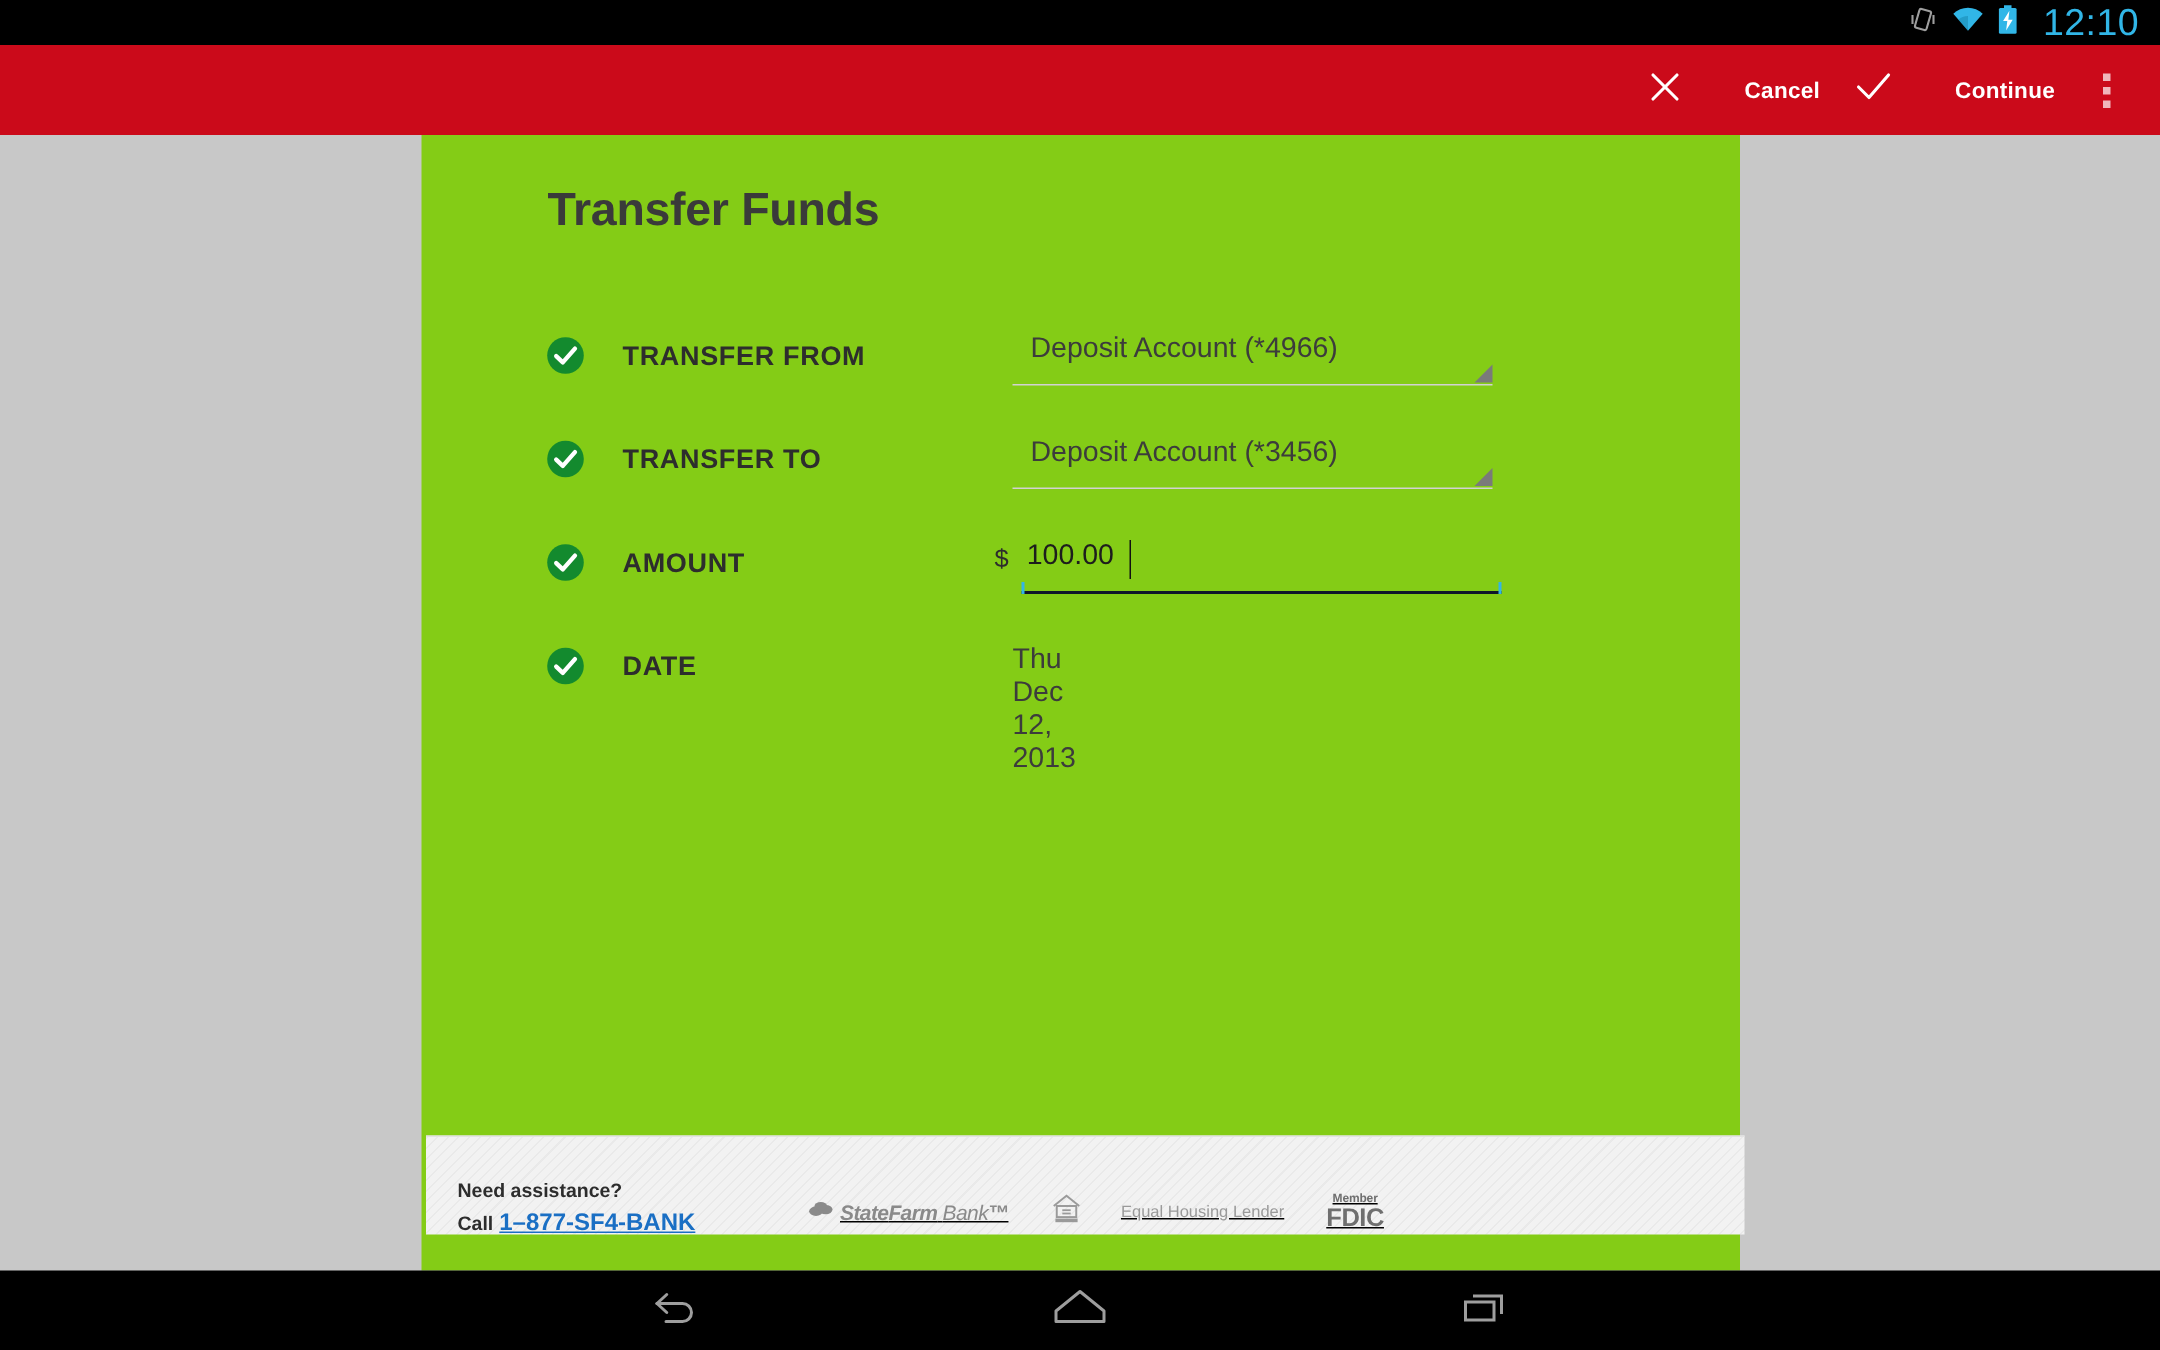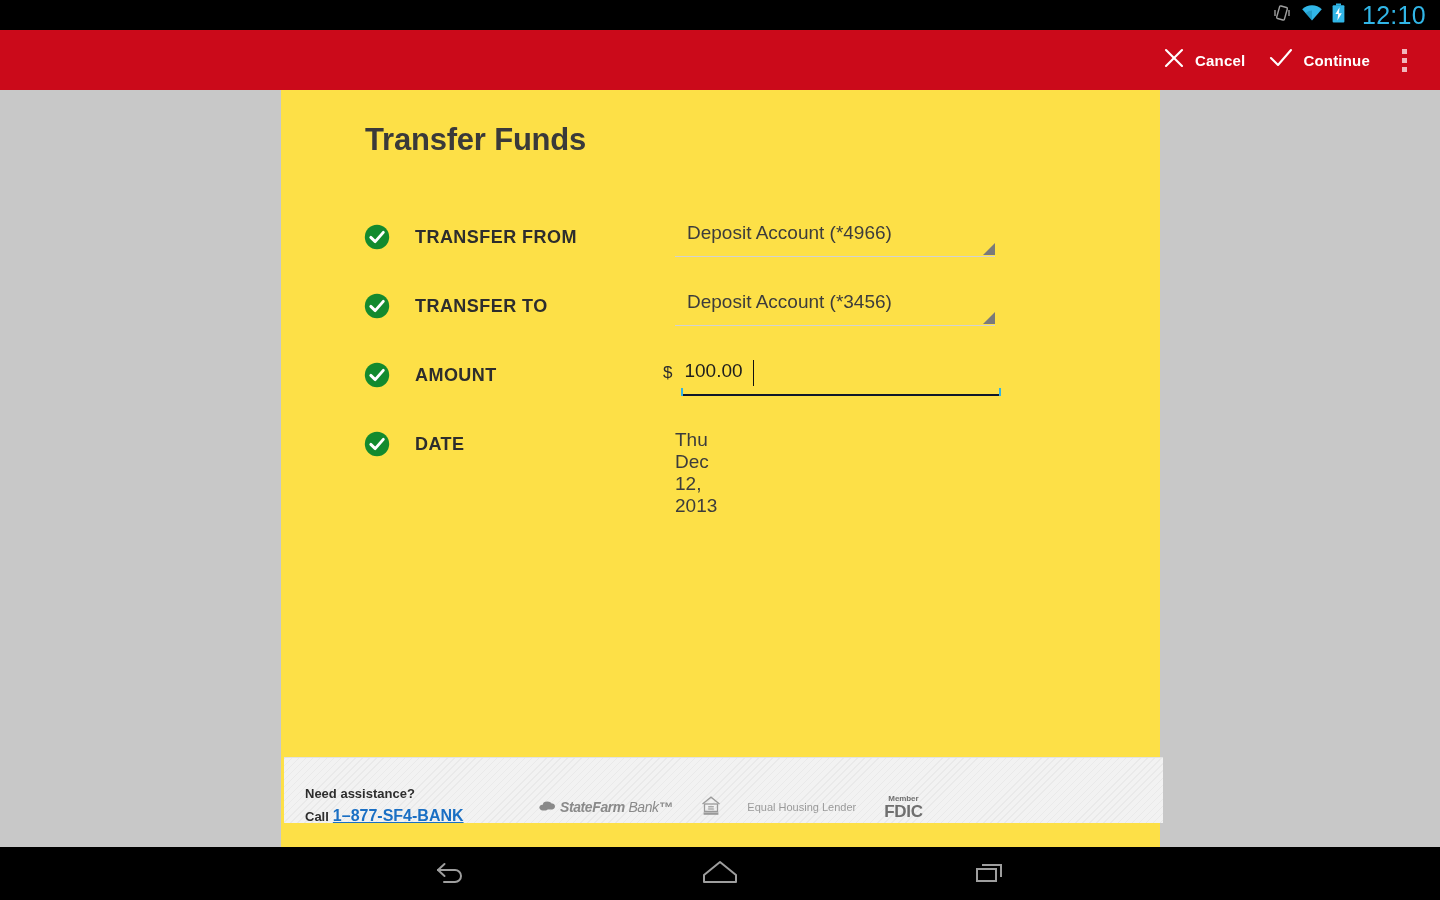--- a/index.html
+++ b/index.html
@@ -61,20 +61,21 @@
     box-sizing: border-box;
     padding-right: 0;
   }
   .ab-item {
     display: flex;
     align-items: center;
     height: 60px;
     padding: 0 12px;
     cursor: pointer;
     user-select: none;
+    gap: 32px;
   }
   .ab-item .lbl {
     color: #ffffff;
     font-size: 15px;
     font-weight: bold;
     margin-left: 10px;
     letter-spacing: 0.2px;
   }
   #overflow-button {
     display: flex;
@@ -94,21 +95,21 @@
     background: #f0b6bb;
   }
 
   
   #content-panel {
     position: absolute;
     top: 90px;
     left: 281px;
     width: 879px;
     height: 757px;
-    background: #fde047;
+    background: #84cc16;
     overflow: hidden;
   }
   #page-title {
     position: absolute;
     top: 32px;
     left: 84px;
     font-size: 31px;
     font-weight: bold;
     color: #3a3a3a;
     letter-spacing: -0.2px;
@@ -265,20 +266,21 @@
     margin-left: 4px;
     cursor: pointer;
   }
   .logo-row {
     position: absolute;
     top: 36px;
     left: 255px;
     display: flex;
     align-items: center;
     gap: 28px;
+    text-decoration: underline;
   }
   .sf-logo {
     display: flex;
     align-items: center;
     gap: 4px;
     color: #8c8c8c;
   }
   .sf-logo .sf-text {
     font-size: 14px;
     font-style: italic;

